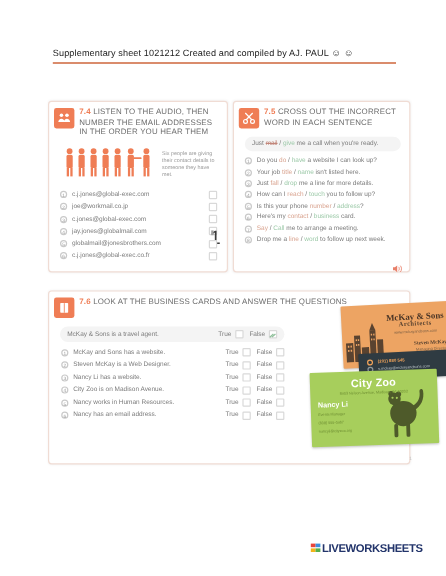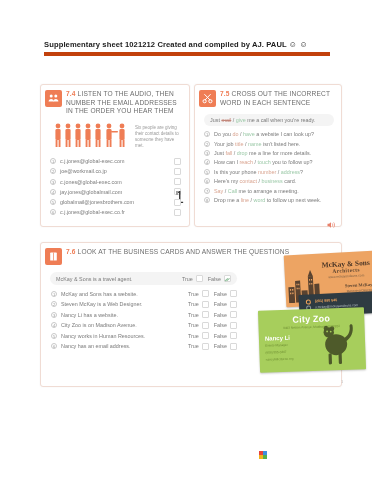--- a/index.html
+++ b/index.html
@@ -12,23 +12,22 @@
     position:relative;
     overflow:hidden;
   }
 
   
   .sheet-header {
     position:absolute; left:44px; top:40px; width:286px;
   }
   .supp-line {
     font-size:7.6px; letter-spacing:0.1px; color:#1c1c1c;
-    padding-bottom:3px; border-bottom:4px solid #c2410c;
+    padding-bottom:3px; border-bottom:1px solid #c2410c;
     white-space:nowrap;
-    font-weight:bold;
   }
   .supp-line .smiley { color:#1c1c1c; font-size:8px; }
   .name-line {
     margin-top:9px; font-size:7.6px; color:#1c1c1c; white-space:nowrap;
   }
   .name-line .fill { letter-spacing:-0.5px; }
 
   
   .panel {
     position:absolute;
@@ -568,13 +567,14 @@
 
 <div class="page-mark">1</div>
 
 <div class="lw-logo">
   <span class="lw-squares">
     <i style="background:#e8443a"></i>
       <i style="background:#3c8ede"></i>
     <i style="background:#f2b419"></i>
       <i style="background:#57b04a"></i>
   </span>
+  <span class="lw-text">LIVEWORKSHEETS</span>
 </div>
 
 </body></html>

